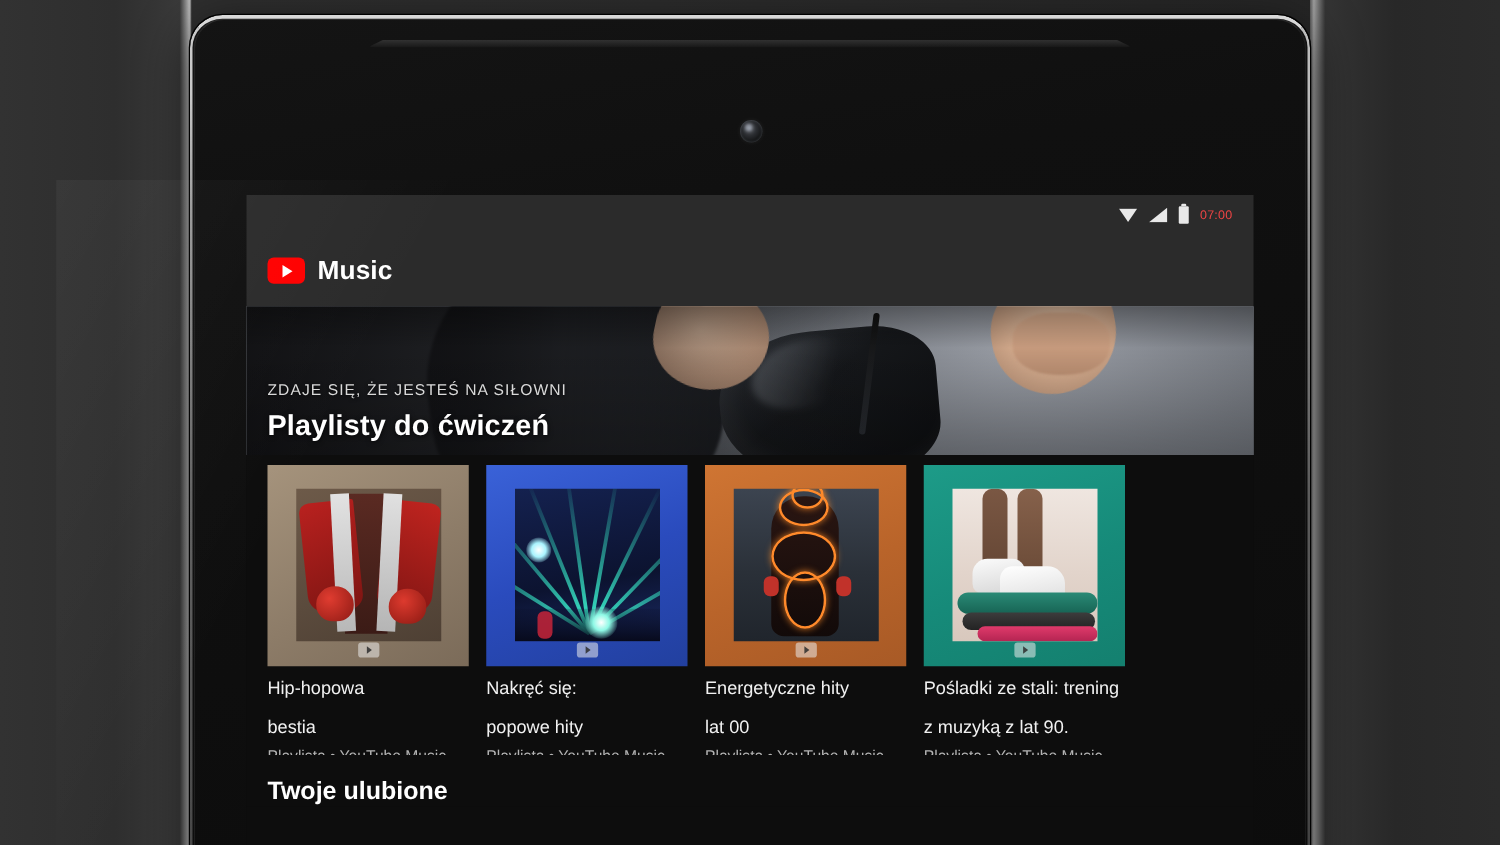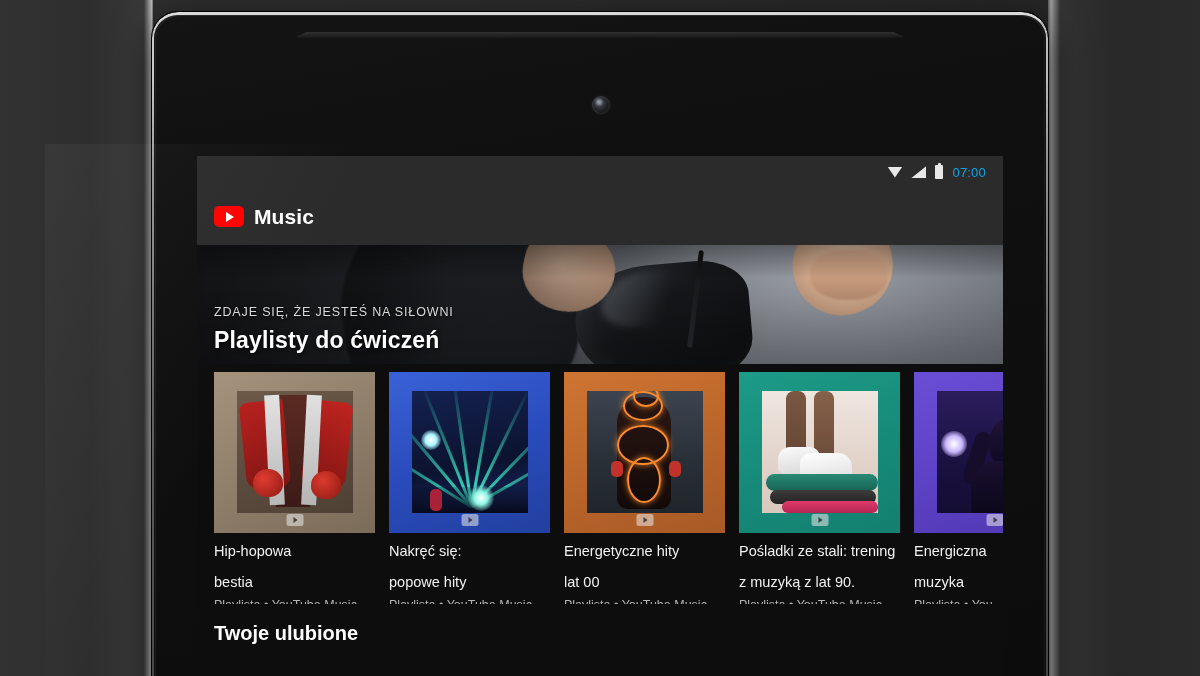--- a/index.html
+++ b/index.html
@@ -99,21 +99,21 @@
     background:#e8e8e8;
     clip-path: polygon(100% 0, 100% 100%, 0 100%);
   }
   .batt-ico {
     width:8px; height:14px; background:#e8e8e8; border-radius:1px; position:relative;
   }
   .batt-ico::before{
     content:""; position:absolute; left:2.2px; top:-2.4px; width:3.6px; height:2.4px;
     background:#e8e8e8; border-radius:1px 1px 0 0;
   }
-  #clock { color:#0ea5e9; font-size:13px; letter-spacing:.2px; }
+  #clock { color:#ef4444; font-size:10px; letter-spacing:.2px; }
 
   
   #appbar {
     height:57px; background:#2b2b2b;
     display:flex; align-items:center; padding-left:17px; gap:10px;
   }
   #yt-logo {
     width:30px; height:21px; border-radius:5px;
     background:#ff0000; display:flex; align-items:center; justify-content:center;
   }
@@ -431,37 +431,20 @@
             </div>
             <div class="badge">
               <span class="tri"></span>
             </div>
           </div>
           <div class="card-title">Pośladki ze stali: trening</div>
           <div class="card-title">z muzyką z lat 90.</div>
           <div class="card-sub">Playlista • YouTube Music</div>
         </div>
 
-        <div class="card">
-          <div class="thumb art5">
-            <div class="inner-photo">
-              <div class="glow5a"></div>
-
-              <div class="arm5"></div>
-              <div class="head5"></div>
-              <div class="body5"></div>
-            </div>
-            <div class="badge">
-              <span class="tri"></span>
-            </div>
-          </div>
-          <div class="card-title">Energiczna</div>
-          <div class="card-title">muzyka</div>
-          <div class="card-sub">Playlista • You</div>
-        </div>
 
       </div>
 
       <div id="section2">
         <div id="section2-title">Twoje ulubione</div>
       </div>
 
     </div>
   </div>
 

